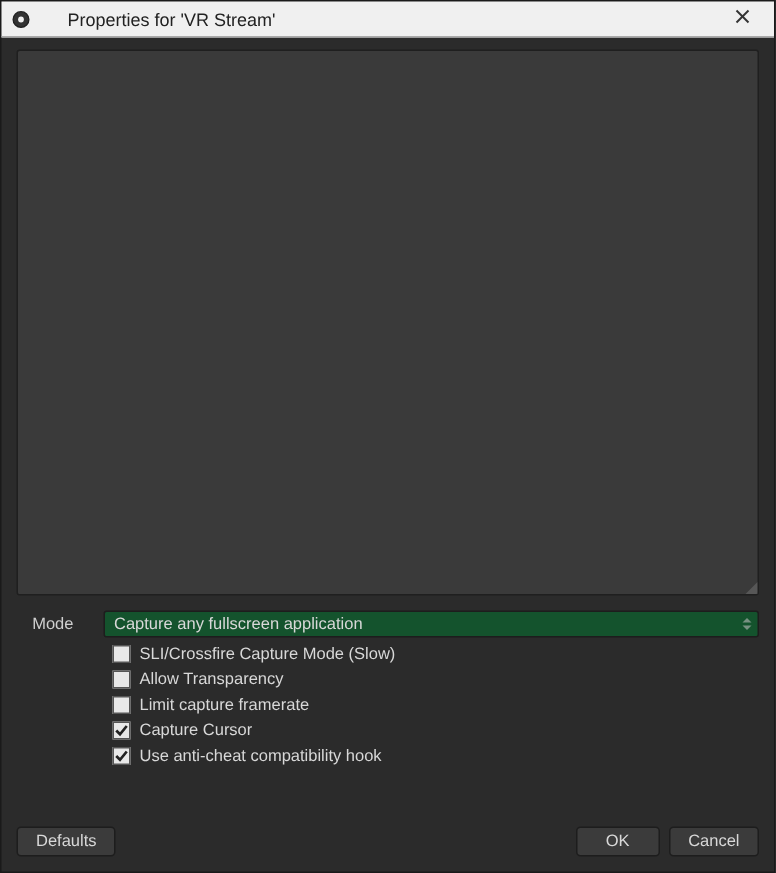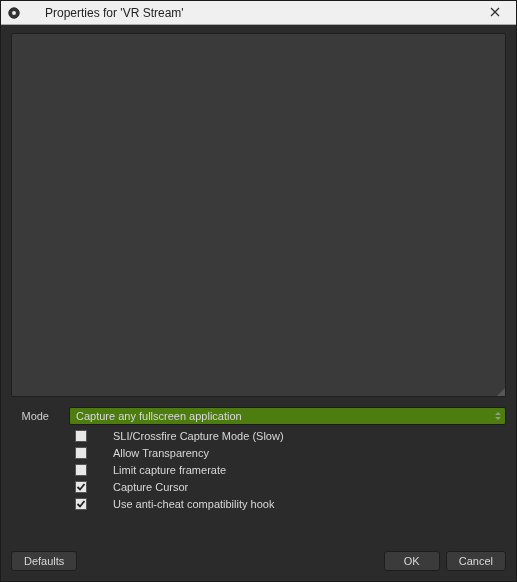--- a/index.html
+++ b/index.html
@@ -10,26 +10,26 @@
   .titlebar-title { font-size: 12px; }
   .app-icon svg { width: 14px; height: 14px; display: block; }
   .close-btn { width: 30px; height: 22px; display: flex; align-items: center; justify-content: center; cursor: pointer; }
   .close-btn svg { width: 10px; height: 10px; }
   .body { flex: 1; display: flex; flex-direction: column; padding: 8px 10px 10px 10px; }
   .preview-area { height: 364px; background: #3a3a3a; border: 1px solid #1f1f1f; border-radius: 2px; margin-bottom: 6px; position: relative; }
   .preview-area::after { content:""; position:absolute; right:0; bottom:0; border-left:8px solid transparent; border-bottom:8px solid rgba(255,255,255,0.15); }
   .form-row { display: flex; align-items: center; margin-top: 4px; min-height: 18px; }
   .row-label { width: 58px; text-align: right; padding-right: 20px; font-size: 11px; color: #cfcfcf; }
   .row-field { flex: 1; }
-  .select-box { position: relative; background: #4d7c0f; border: 1px solid #1d1d1d; border-radius: 2px; height: 18px; display: flex; align-items: center; padding: 0 18px 0 6px; font-size: 11px; color: #d8d8d8; cursor: pointer; }
+  .select-box { position: relative; background: #14532d; border: 1px solid #1d1d1d; border-radius: 2px; height: 18px; display: flex; align-items: center; padding: 0 18px 0 6px; font-size: 11px; color: #d8d8d8; cursor: pointer; }
   .select-arrow { position: absolute; right: 4px; top: 50%; transform: translateY(-50%); display:flex; flex-direction:column; gap:2px; opacity:0.6; }
   .select-arrow .ar { width:0; height:0; border-left:3px solid transparent; border-right:3px solid transparent; }
   .select-arrow .up { border-bottom: 3px solid #bbb; }
   .select-arrow .down { border-top: 3px solid #bbb; }
-  .check-row { display:flex; align-items:flex-end; margin-top: 5px; padding-left: 64px; font-size: 11px; cursor: pointer; gap: 20px; }
+  .check-row { display:flex; align-items:flex-end; margin-top: 5px; padding-left: 64px; font-size: 11px; cursor: pointer; }
   .checkbox { width: 12px; height: 12px; background: #e8e8e8; border:1px solid #555; margin-right: 6px; display:flex; align-items:center; justify-content:center; flex-shrink:0; }
   .checkbox.checked svg { width:10px; height:10px; display:block; }
   .checkbox:not(.checked) svg { display:none; }
   .footer { margin-top: auto; display:flex; align-items:center; justify-content:space-between; padding-top: 18px; }
   .btn { background: #3b3b3b; border: 1px solid #1d1d1d; color:#d8d8d8; font-size:11px; height:20px; padding: 0 12px; border-radius:3px; cursor:pointer; display:inline-flex; align-items:center; justify-content:center; }
   .right-buttons { display:flex; gap:6px; }
   .right-buttons .btn { min-width:56px; }
 </style>
 </head>
 <body>

